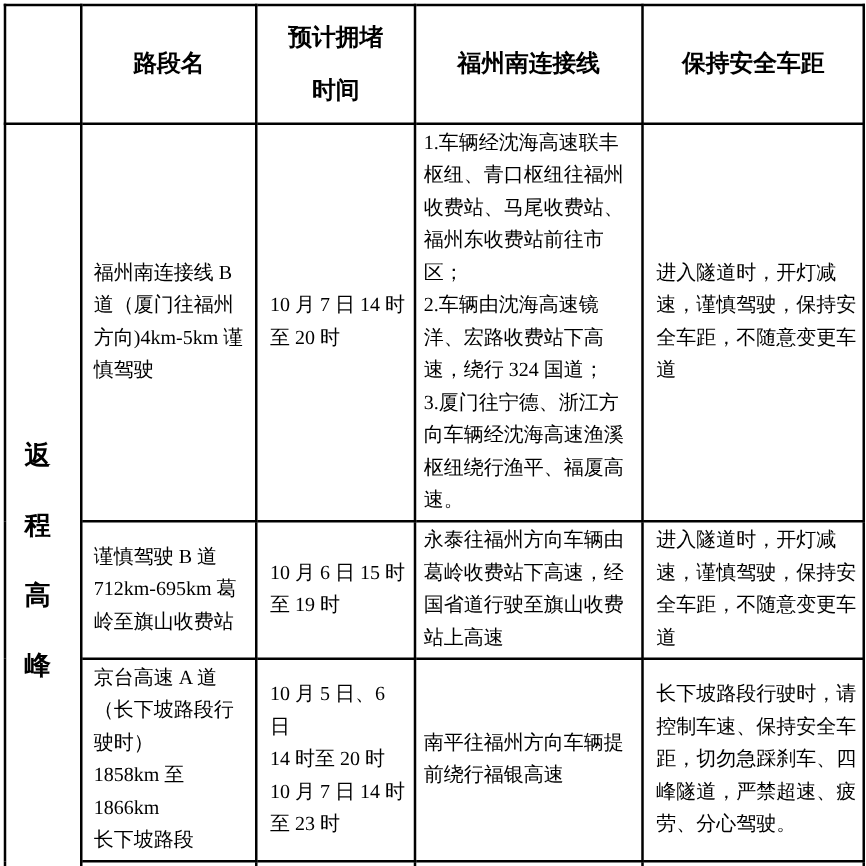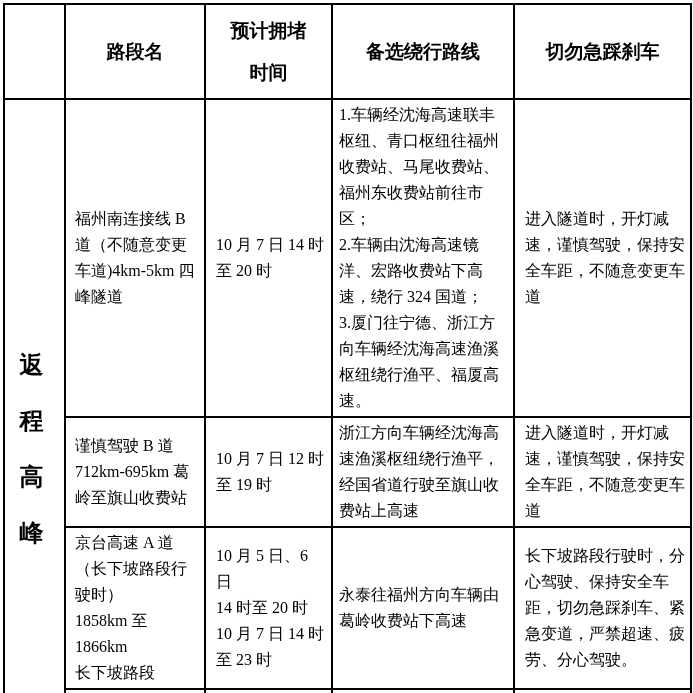--- a/index.html
+++ b/index.html
@@ -58,21 +58,21 @@
   tr.r3 { height: 124px; }
   tr.r4 { height: 109px; }
 
   td.c-peak {
     text-align: center;
     padding: 0;
   }
   td.c-peak .peak-inner {
     font-family: "Liberation Sans", sans-serif;
     font-weight: bold;
-    font-size: 24px;
+    font-size: 21px;
     line-height: 56px;
     width: 30px;
     margin: 0 auto;
     word-break: break-all;
     white-space: normal;
   }
   td.c-name   { padding: 2px 6px 2px 9px; line-height: 27px; }
   td.c-time   { padding: 2px 4px 2px 10px; line-height: 26px; }
   td.c-detour { padding: 2px 4px 2px 6px;  line-height: 25.5px; }
   td.c-safety { padding: 2px 4px 2px 10px; line-height: 26px; }
@@ -88,53 +88,53 @@
       <col class="w-time">
       <col class="w-detour">
       <col class="w-safety">
     </colgroup>
     <tbody>
         <tr class="header-row">
       <th></th>
       <th>路段名</th>
       <th>预计拥堵
 时间</th>
-      <th>备选绕行路线</th>
-      <th>切勿急踩刹车</th>
+      <th>福州南连接线</th>
+      <th>保持安全车距</th>
     </tr>
     <tr class="r1">
       <td class="c-peak" rowspan="4">
         <div class="peak-inner">返程高峰</div>
       </td>
-      <td class="c-name">福州南连接线 B 道（不随意变更车道)4km-5km 四峰隧道</td>
+      <td class="c-name">福州南连接线 B 道（厦门往福州方向)4km-5km 谨慎驾驶</td>
       <td class="c-time">10 月 7 日 14 时
 至 20 时</td>
       <td class="c-detour">1.车辆经沈海高速联丰枢纽、青口枢纽往福州收费站、马尾收费站、福州东收费站前往市区；
 2.车辆由沈海高速镜洋、宏路收费站下高速，绕行 324 国道；
 3.厦门往宁德、浙江方向车辆经沈海高速渔溪枢纽绕行渔平、福厦高速。</td>
       <td class="c-safety">进入隧道时，开灯减速，谨慎驾驶，保持安全车距，不随意变更车道</td>
     </tr>
     <tr class="r2">
       <td class="c-name">谨慎驾驶 B 道
 712km-695km 葛岭至旗山收费站</td>
-      <td class="c-time">10 月 7 日 12 时
+      <td class="c-time">10 月 6 日 15 时
 至 19 时</td>
-      <td class="c-detour">浙江方向车辆经沈海高速渔溪枢纽绕行渔平，经国省道行驶至旗山收费站上高速</td>
+      <td class="c-detour">永泰往福州方向车辆由葛岭收费站下高速，经国省道行驶至旗山收费站上高速</td>
       <td class="c-safety">进入隧道时，开灯减速，谨慎驾驶，保持安全车距，不随意变更车道</td>
     </tr>
     <tr class="r3">
       <td class="c-name">京台高速 A 道（长下坡路段行驶时）
 1858km 至 1866km
 长下坡路段</td>
       <td class="c-time">10 月 5 日、6 日
 14 时至 20 时
 10 月 7 日 14 时
 至 23 时</td>
-      <td class="c-detour">永泰往福州方向车辆由葛岭收费站下高速</td>
-      <td class="c-safety">长下坡路段行驶时，分心驾驶、保持安全车距，切勿急踩刹车、紧急变道，严禁超速、疲劳、分心驾驶。</td>
+      <td class="c-detour">南平往福州方向车辆提前绕行福银高速</td>
+      <td class="c-safety">长下坡路段行驶时，请控制车速、保持安全车距，切勿急踩刹车、四峰隧道，严禁超速、疲劳、分心驾驶。</td>
     </tr>
     <tr class="r4">
       <td class="c-name">福银高速 B 道（三明往福州方向）洋门格隧道至鸿尾段</td>
       <td class="c-time">10 月 6 日 14 时
 至 19 时
 10 月 7 日 14 时
 至 21 时</td>
       <td class="c-detour">就近高速出口提前驶离绕行国省道</td>
       <td class="c-safety">保持安全车距，不随意加塞变道，有序跟车前行。</td>
     </tr>

